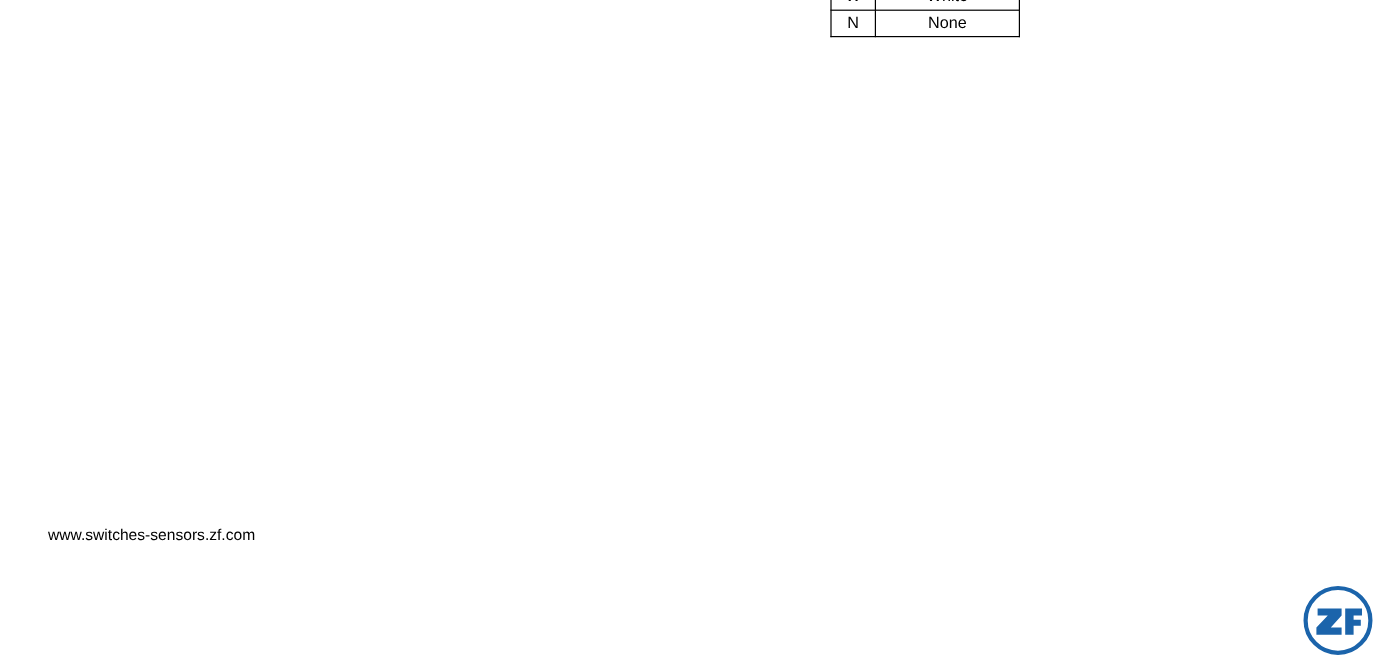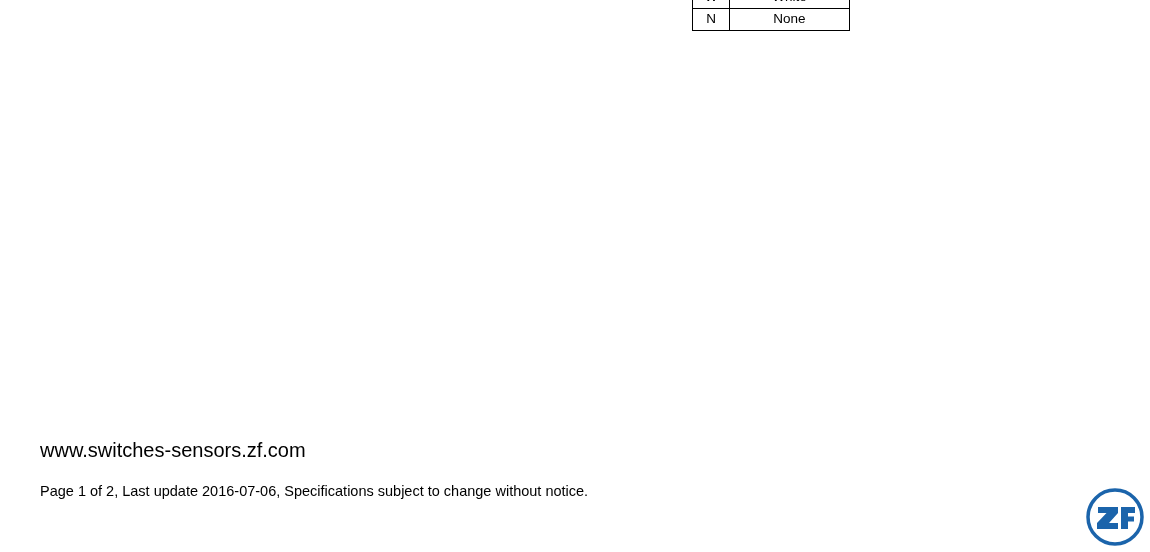--- a/index.html
+++ b/index.html
@@ -43,21 +43,21 @@
   }
 
   
   .footer {
     position: absolute;
     left: 40px;
     top: 438px;
     width: 800px;
   }
   .footer-url {
-    font-size: 20px;
+    font-size: 13px;
     line-height: 1.2;
     color: #000000;
     margin: 0 0 21px 0;
     white-space: nowrap;
   }
   .footer-note {
     font-size: 14.5px;
     line-height: 1.2;
     color: #000000;
     margin: 0;
@@ -87,21 +87,20 @@
     </tr>
     <tr>
       <td class="code-col">N</td>
       <td class="name-col">None</td>
     </tr>
   </tbody>
 </table>
 
 <div class="footer">
   <p class="footer-url">www.switches-sensors.zf.com</p>
-  <p class="footer-note">Page 1 of 2, Last update 2016-07-06, Specifications subject to change without notice.</p>
 </div>
 
 <div class="logo">
   <svg width="60" height="60" viewBox="0 0 60 60" xmlns="http://www.w3.org/2000/svg" aria-hidden="true">
     <circle cx="30" cy="30" r="27" fill="#ffffff" stroke="#1b64ab" stroke-width="3.5"></circle>
     <g fill="#1b64ab">
       <path d="M13 20 L33 20 L33 26 L24 36 L33 36 L33 42 L12 42 L12 36 L21.5 26 L13 26 Z"></path>
       <path d="M36 20 L50 20 L50 26 L43 26 L43 29.5 L49 29.5 L49 34.5 L43 34.5 L43 42 L36 42 Z"></path>
     </g>
   </svg>

